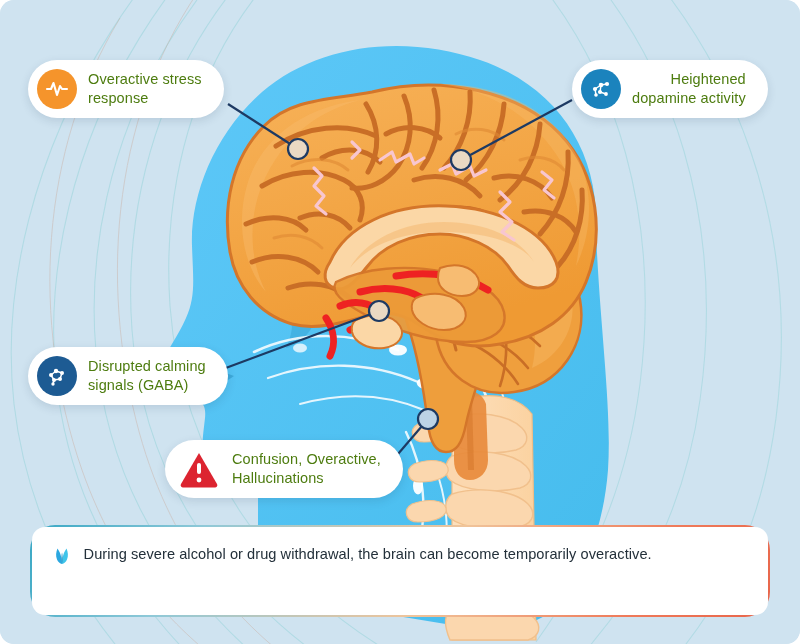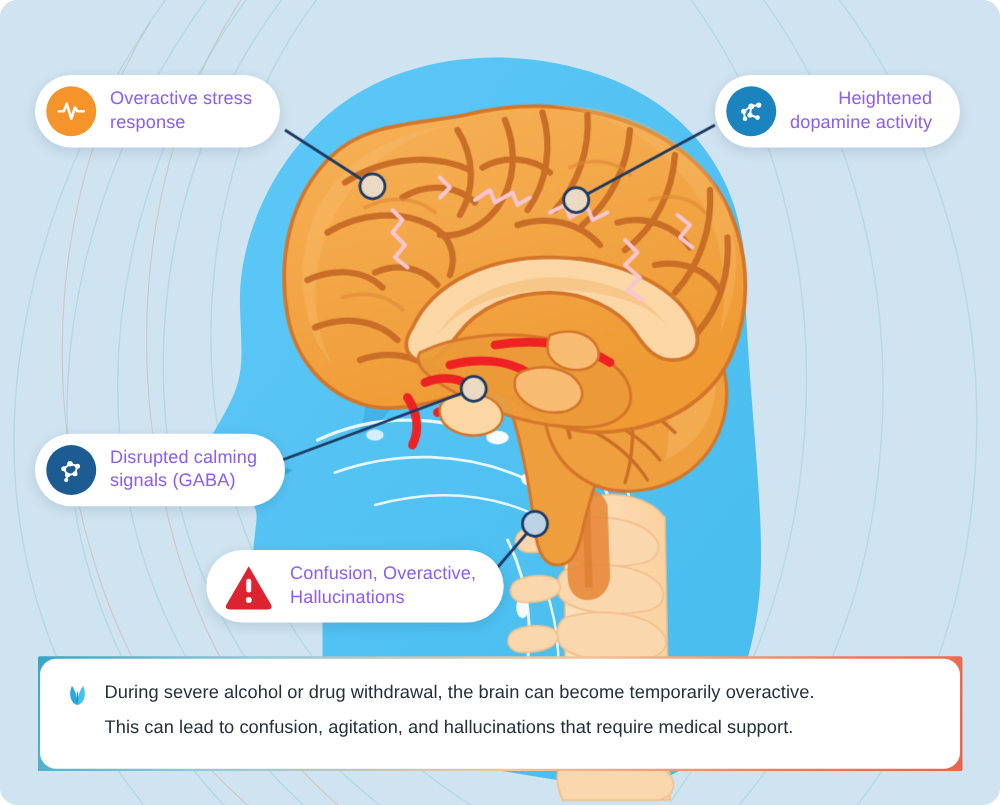--- a/index.html
+++ b/index.html
@@ -32,36 +32,36 @@
   }
   .callout .badge {
     width: 40px; height: 40px; border-radius: 50%;
     flex: 0 0 40px;
     display: flex; align-items: center; justify-content: center;
   }
   .callout .badge svg { display: block; }
   .callout .ctext {
     font-size: 14.5px;
     line-height: 1.32;
-    color: #8b5cf6;
+    color: #4d7c0f;
     white-space: pre-line;
     letter-spacing: .1px;
   }
   .callout.warn { padding-left: 14px; gap: 13px; }
   .callout.warn .badge { background: none; }
 
   #c-stress   { left: 28px;  top: 60px;  }
   #c-dopamine { left: 572px; top: 60px; text-align: right;  }
   #c-gaba     { left: 28px;  top: 347px; }
   #c-warn     { left: 165px; top: 440px; }
   #caption-border {
     position: absolute;
     left: 30px; top: 525px;
     width: 740px; height: 92px;
-    border-radius: 2px;
+    border-radius: 25px;
     background: linear-gradient(120deg, #37a7c4 0%, #8fc9d8 22%, #f0c49a 55%, #ef7a5a 82%, #e8654a 100%);
     padding: 1.6px;
     z-index: 29;
   }
   #caption-inner {
     width: 100%; height: 100%;
     background: #fff;
     border-radius: 13px;
     display: flex;
     align-items: flex-start;
@@ -397,18 +397,17 @@
     <div id="caption-inner">
       <span class="cap-icon">
         <svg width="20" height="18" viewBox="0 0 20 18">
           <path d="M10 17 C10 10 8 5 5.5 1.5 C4 5 3.5 9 5 12.5 C6 15 8 16.5 10 17 Z" fill="#2aa7e0"></path>
           <path d="M10 17 C10 10 12 5 14.5 1.5 C16 5 16.5 9 15 12.5 C14 15 12 16.5 10 17 Z" fill="#3fc4ea"></path>
           <path d="M10 17 C9 12.5 9.5 8 10 5.5 C10.7 8 11 12.5 10 17 Z" fill="#1a8ec2"></path>
         </svg>
       </span>
       <span class="cap-lines">
         <span class="cap-line">During severe alcohol or drug withdrawal, the brain can become temporarily overactive.</span>
-        <span class="cap-line">This can lead to confusion, agitation, and hallucinations that require medical support.</span>
       </span>
     </div>
   </div>
 
 </div>
 
 </body></html>

